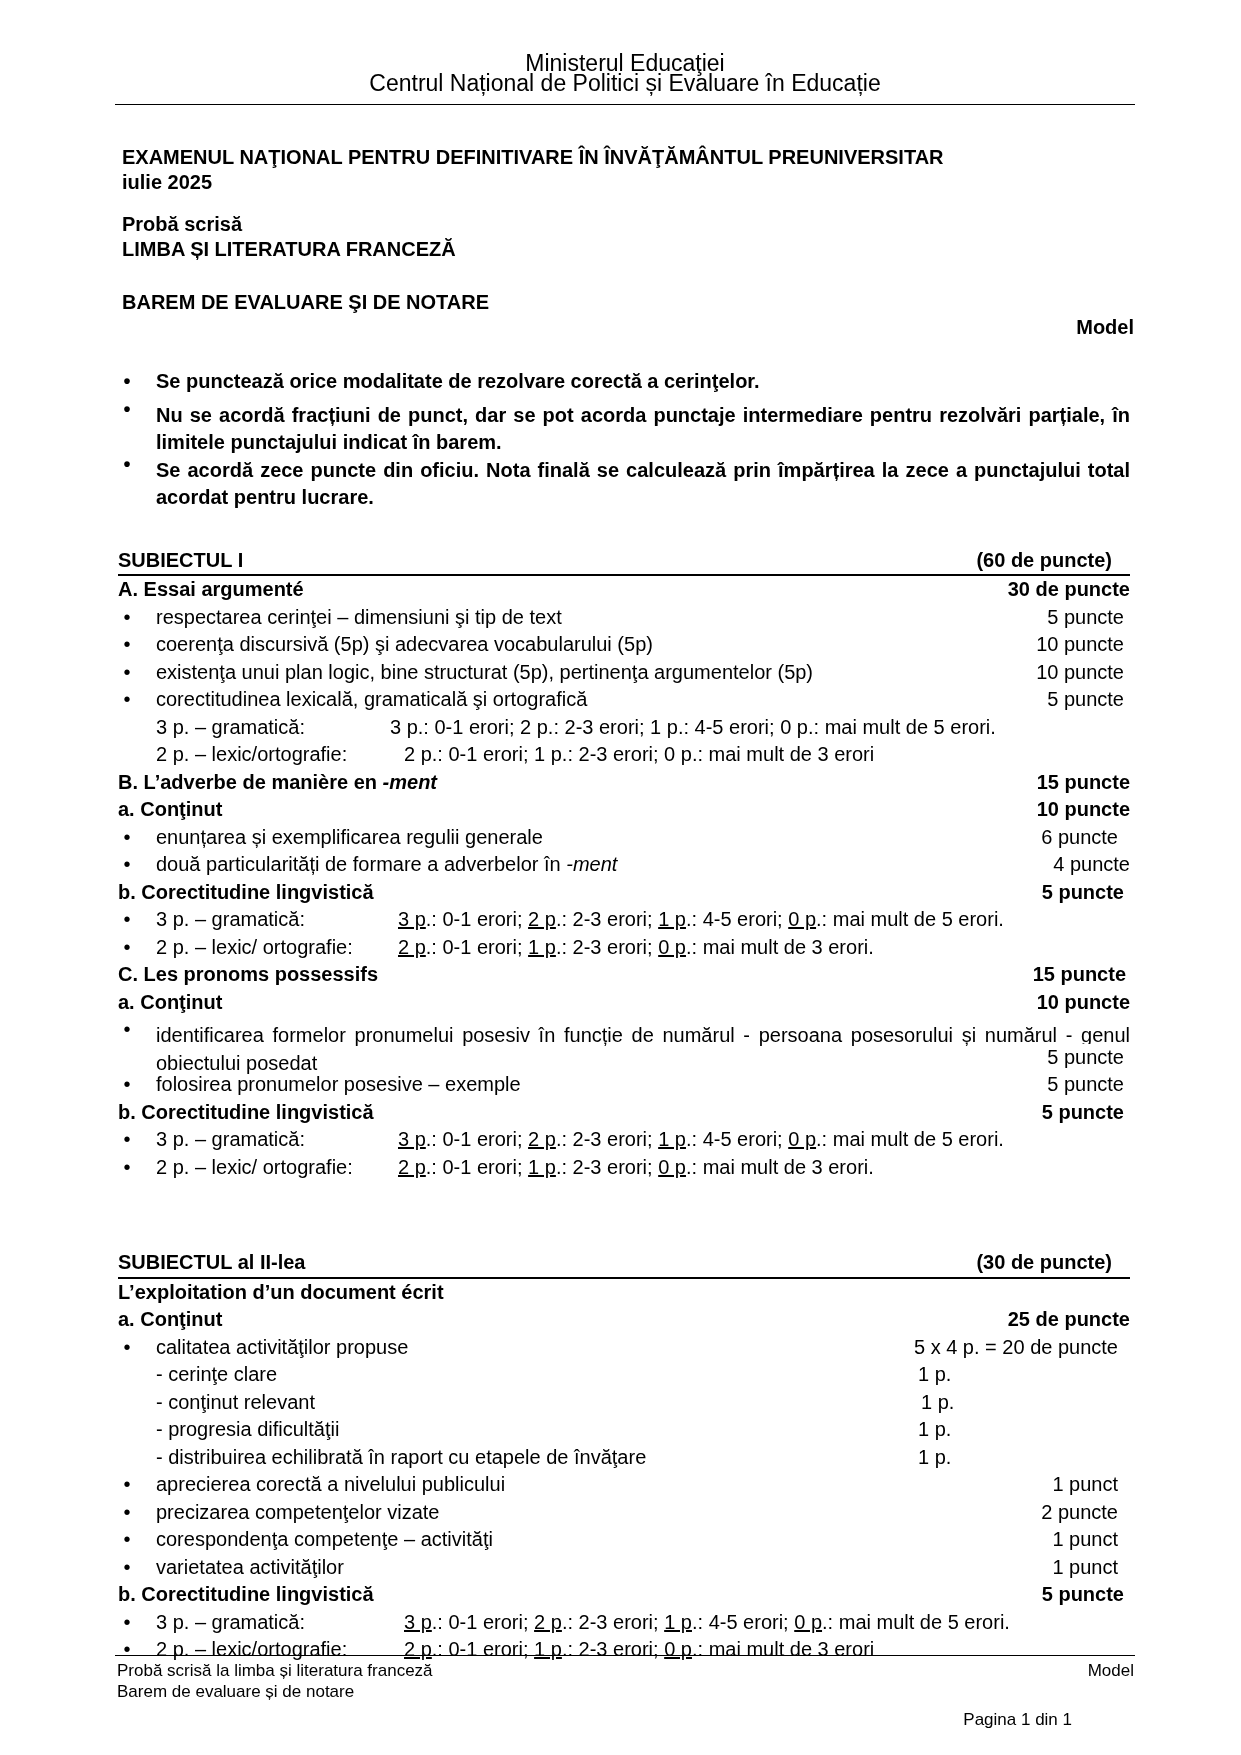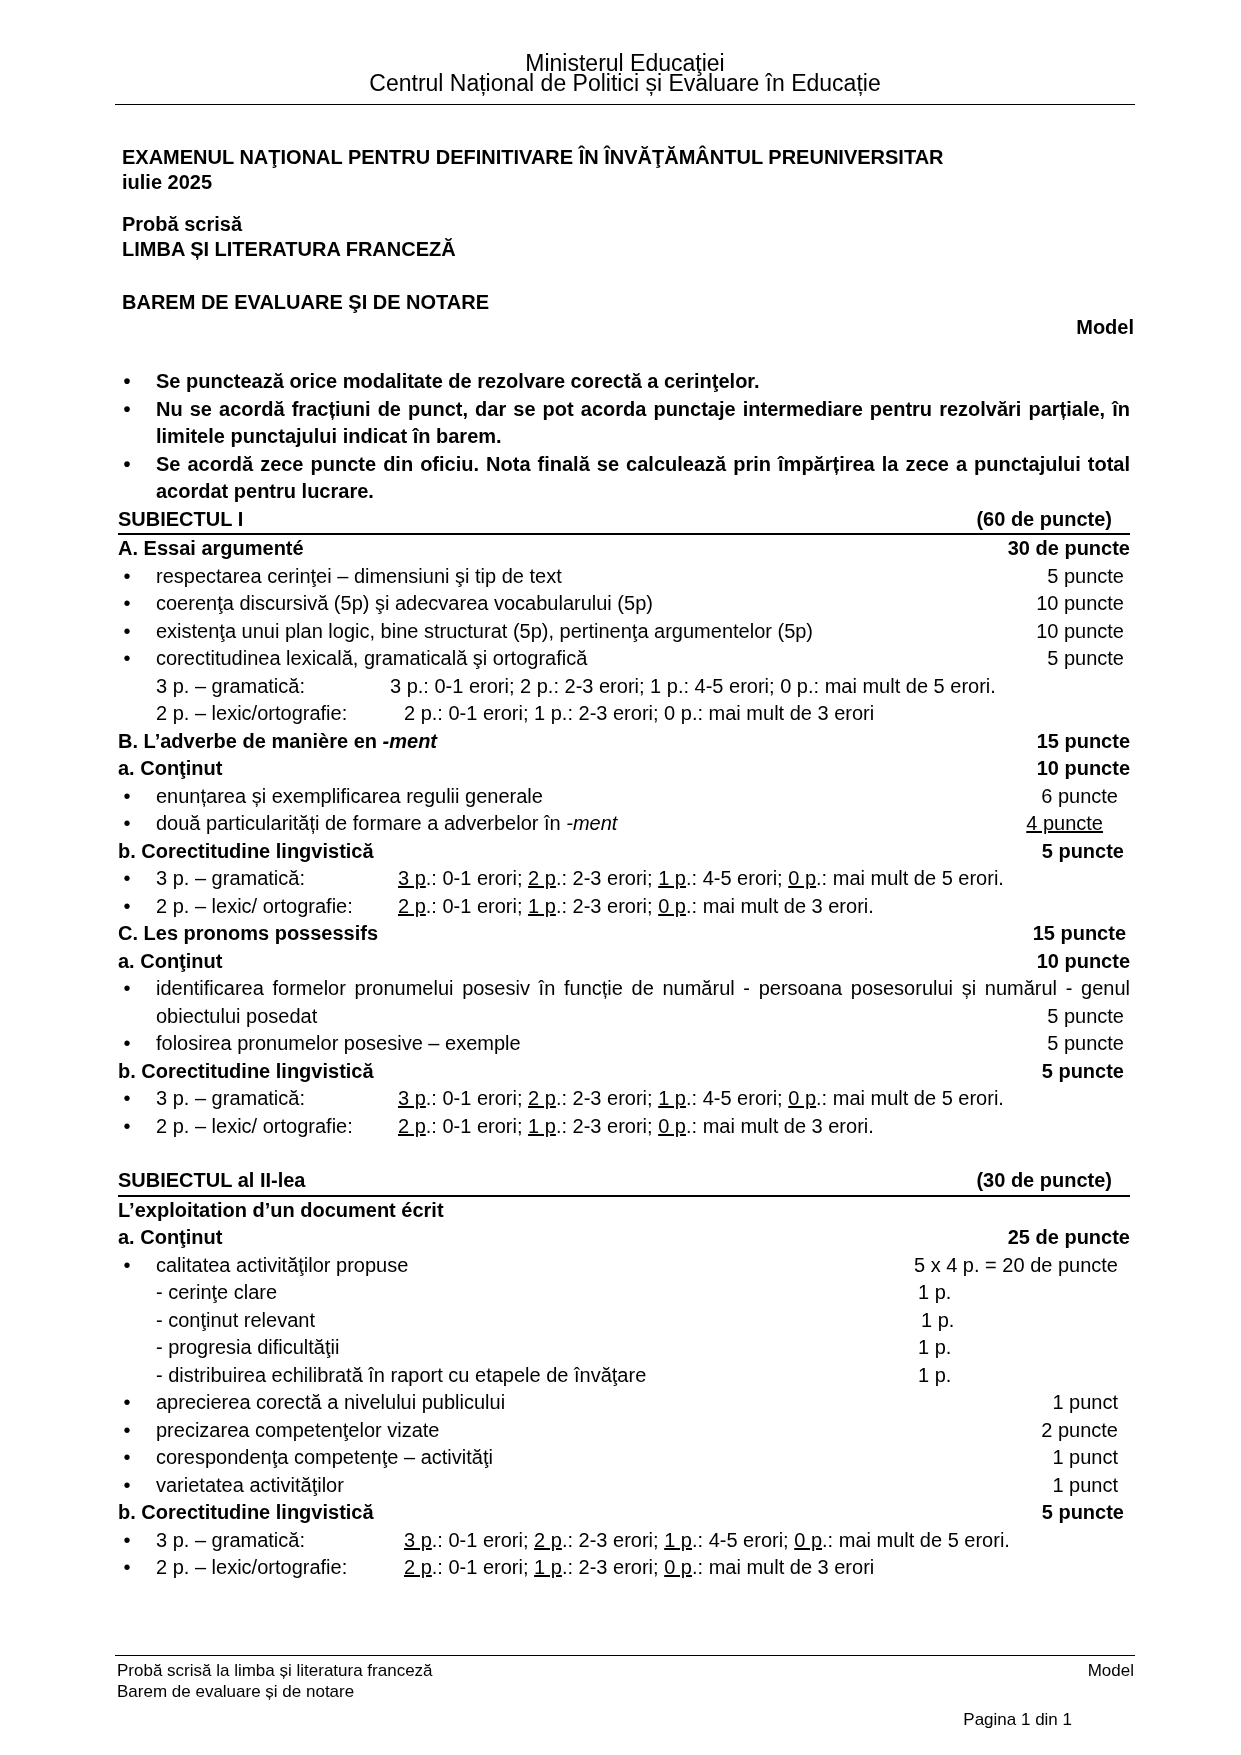--- a/index.html
+++ b/index.html
@@ -14,22 +14,22 @@
   .model-top { position:absolute; right:107px; top:316px; font-weight:bold; font-size:20px; }
 
   .content { position:absolute; left:118px; top:368px; width:1012px; font-size:20px; }
   .row { position:relative; height:27.5px; line-height:27.5px; white-space:nowrap; }
   .row.tall { height:55px; white-space:normal; }
   .b { font-weight:bold; }
   .bullet { position:absolute; left:0; top:0; width:18px; text-align:center; }
   .txt { position:absolute; left:38px; }
   .txt0 { position:absolute; left:0; }
   .right { position:absolute; right:0; top:0; }
-  .just { position:absolute; left:38px; right:0; text-align:justify; text-align-last:left; white-space:normal; line-height:27.5px; }
-  .subj { border-bottom:2px solid #000; }
+  .just { position:absolute; left:38px; right:0; text-align:justify; text-align-last:left; white-space:normal; line-height:27.5px;margin-top:6px; }
+  .subj { border-bottom:2px solid #000;margin-top:41px; }
   .subj-right { position:absolute; right:18px; top:0; }
   .u { text-decoration:underline; }
   .gap { height:27px; }
   .col2 { position:absolute; left:280px; }
   .col2b { position:absolute; left:286px; }
   .pt { position:absolute; }
 
   .ftr-rule { position:absolute; left:115px; width:1020px; top:1655px; border-top:1.5px solid #000; }
   .ftr { position:absolute; font-size:17px; line-height:21px; }
 </style>
@@ -111,21 +111,21 @@
       <span class="right">10  puncte</span>
     </div>
     <div class="row">
       <span class="bullet">•</span>
       <span class="txt">enunțarea și exemplificarea regulii generale</span>
       <span class="right" style="right:12px;">6 puncte</span>
     </div>
     <div class="row">
       <span class="bullet">•</span>
       <span class="txt"><span>două particularități  de formare a adverbelor în </span><i>-ment</i></span>
-      <span class="right" style="right:27px;text-decoration:underline;">4 puncte</span>
+      <span class="right" style="right:0;">4 puncte</span>
     </div>
     <div class="row b">
       <span class="txt0">b. Corectitudine lingvistică</span>
       <span class="right" style="right:6px;">5 puncte</span>
     </div>
     <div class="row">
       <span class="bullet">•</span>
       <span class="txt">3 p. – gramatică:</span>
       <span class="col2 scale-grammar"><span class="u">3 p</span><span>.: 0-1 erori; </span><span class="u">2 p</span><span>.: 2-3 erori; </span><span class="u">1 p</span><span>.: 4-5 erori; </span><span class="u">0 p</span><span>.: mai mult de 5 erori.</span></span>
     </div>

